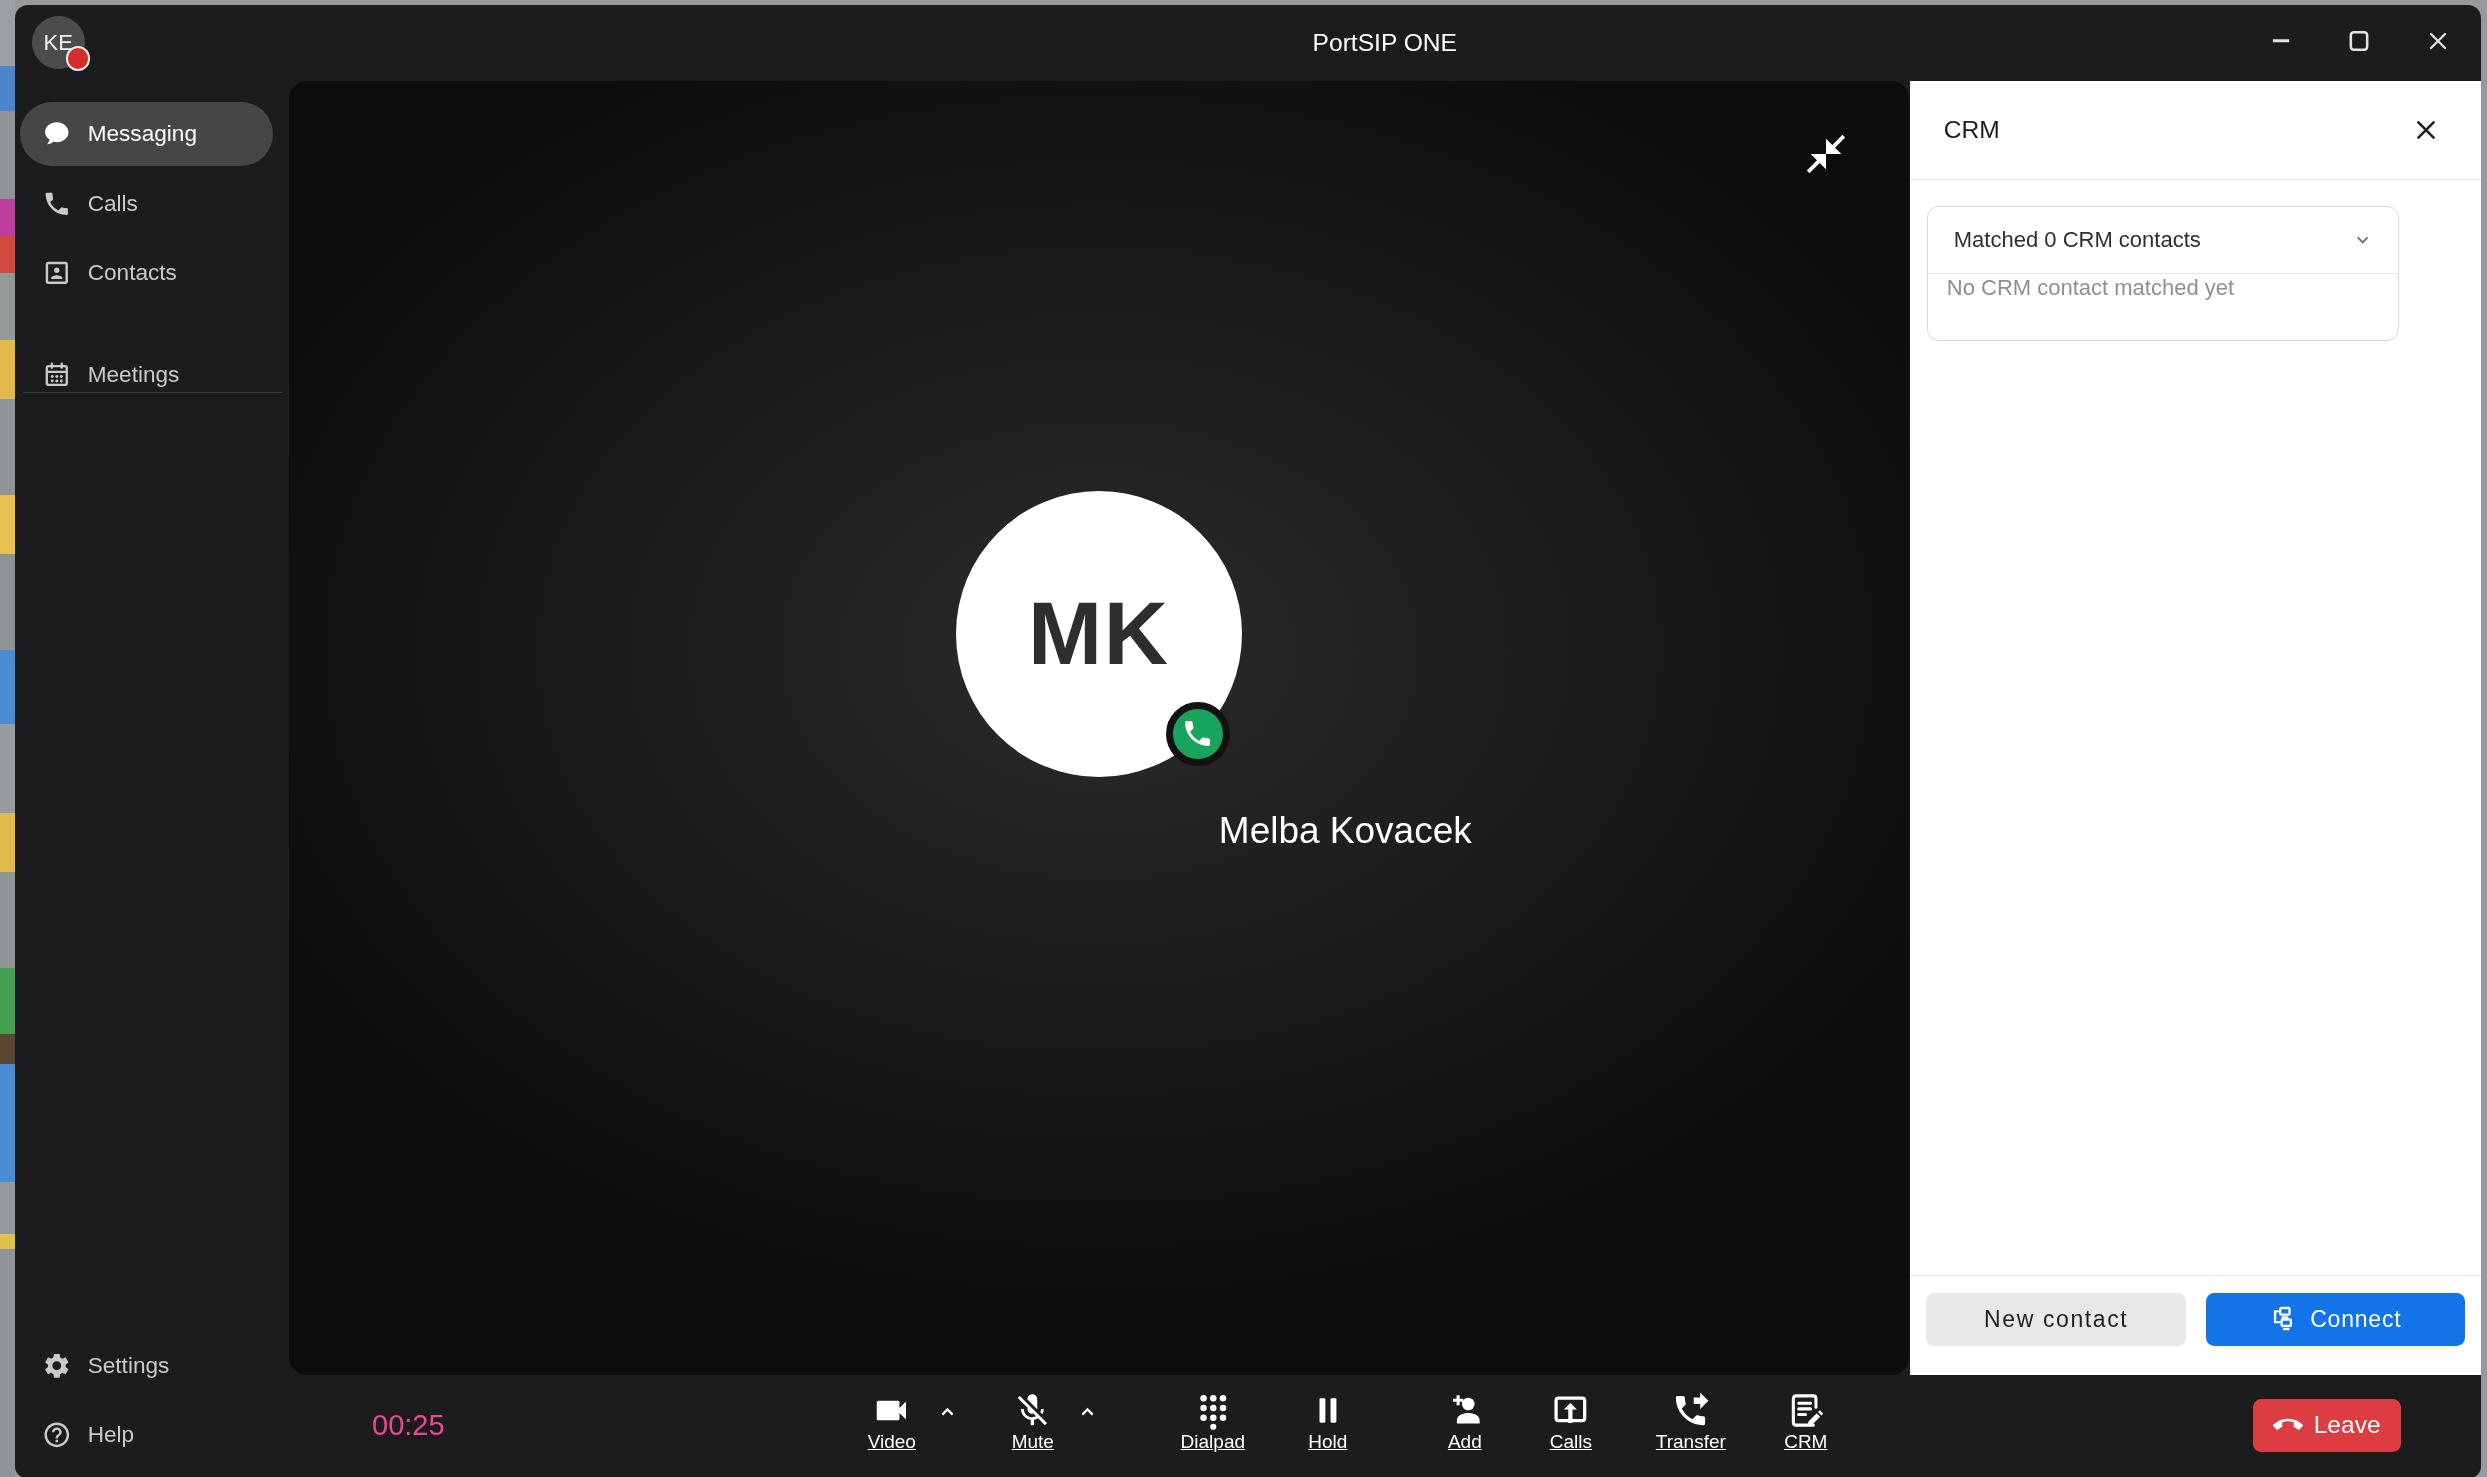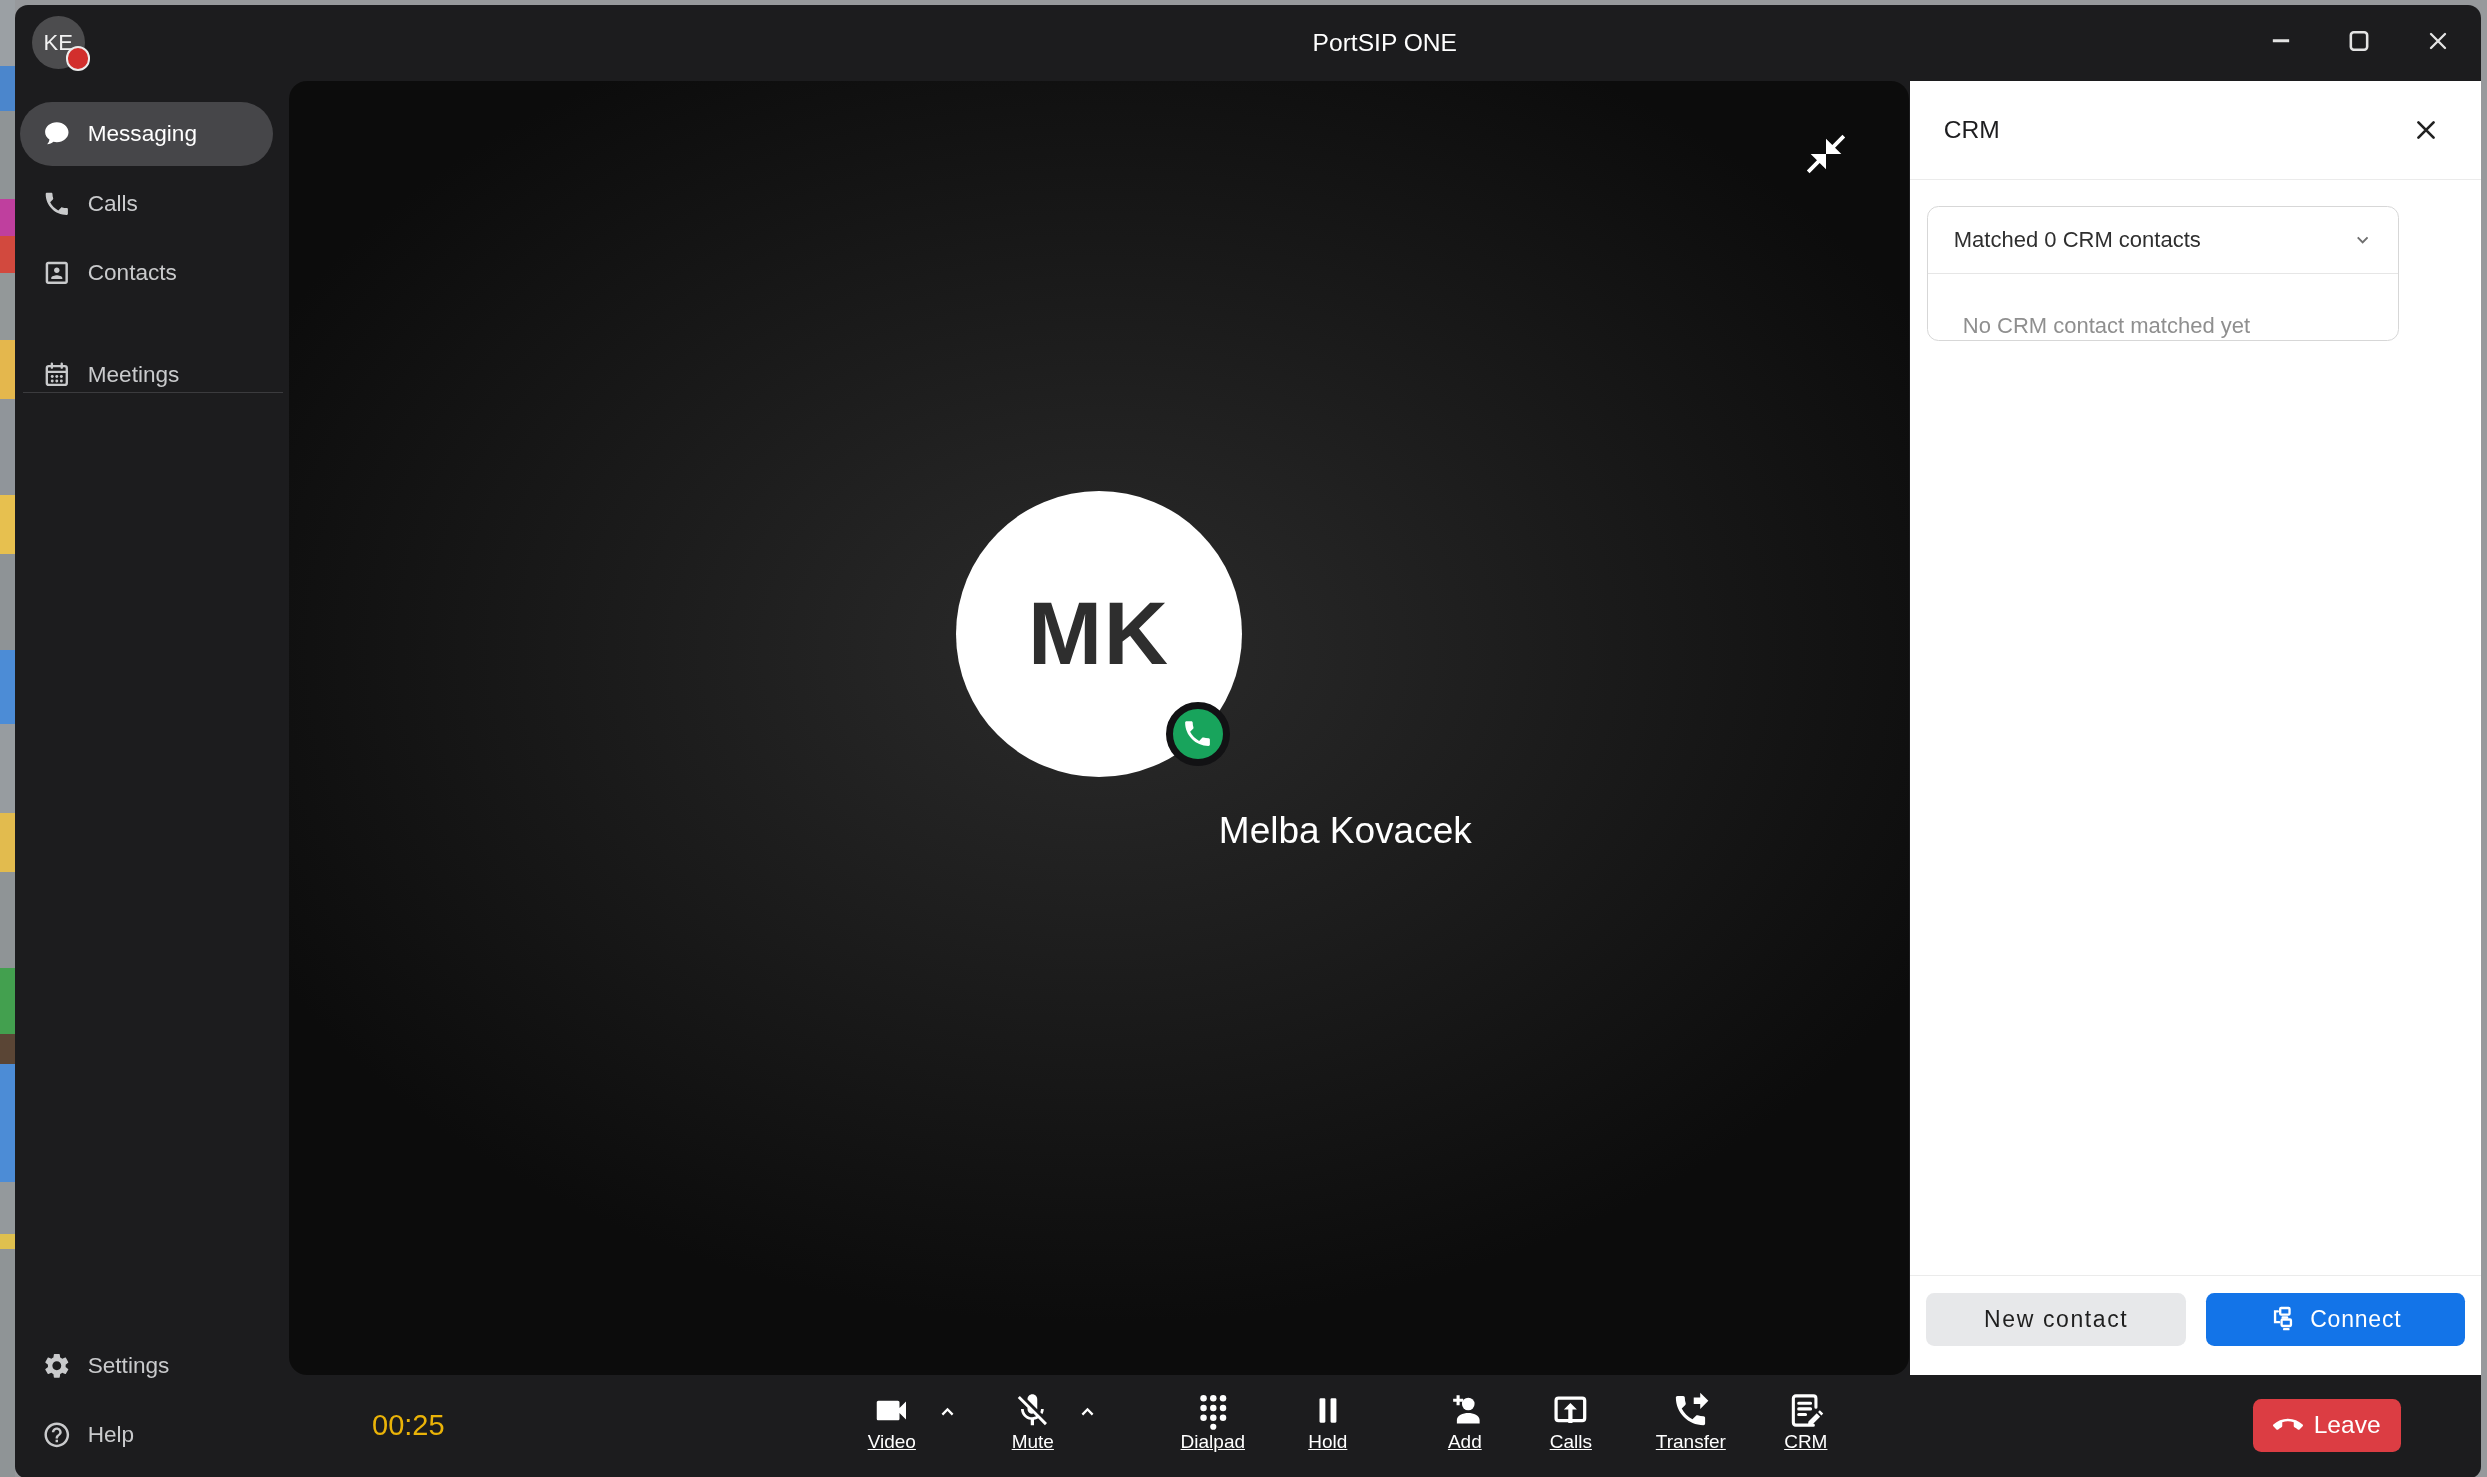--- a/index.html
+++ b/index.html
@@ -69,34 +69,34 @@
   .crm-close svg { width:28px; height:28px; }
   .crm-header-divider { position:absolute; left:0; top:98px; width:100%; height:1.6px; background:#ebebeb; }
   .crm-box { position:absolute; left:17px; top:125px; width:472px; height:135px;
     border:1.6px solid #d7d7d7; border-radius:11.5px; background:#fff; }
   .crm-box-row1 { position:absolute; left:0; top:0; width:100%; height:66px; display:flex;
     align-items:center; cursor:pointer; }
   .crm-box-row1 .txt { margin-left:26px; font-size:22px; color:#2f2f2f; }
   .crm-box-chevron { position:absolute; right:24.6px; top:23px; width:21.3px; height:21.3px; color:#6f6f6f; }
   .crm-box-chevron svg { width:21.3px; height:21.3px; }
   .crm-box-divider { position:absolute; left:0; top:66px; width:100%; height:1.6px; background:#e6e6e6; }
-  .crm-box-row2 { position:absolute; left:16px; top:68px; width:100%; height:64px; display:flex; align-items:flex-end; }
+  .crm-box-row2 { position:absolute; left:0; top:68px; width:100%; height:64px; display:flex; align-items:flex-start; }
   .crm-box-row2 .txt { margin-left:19px; font-size:22px; color:#8f8f8f; }
   .crm-footer-divider { position:absolute; left:0; top:1194px; width:100%; height:1.6px; background:#ebebeb; }
   .btn-new-contact { position:absolute; left:16.4px; top:1212px; width:260px; height:53px;
     background:#e7e8ea; border-radius:8.2px; display:flex; align-items:center; justify-content:center;
     font-size:23px; color:#1f1f1f; letter-spacing:1.6px; cursor:pointer; }
   .btn-connect { position:absolute; left:296px; top:1212px; width:259px; height:53px;
     background:#1374e8; border-radius:8.2px; display:flex; align-items:center; justify-content:center;
     gap:13px; font-size:23px; color:#ffffff; letter-spacing:0.8px; cursor:pointer; }
   .btn-connect svg { width:28px; height:28px; }
 
   
   .timer { position:absolute; left:344px; top:1404px; width:99px; text-align:center;
-    color:#eab308; font-size:29px; }
+    color:#ec4899; font-size:29px; }
   .tool-btn { position:absolute; top:1386px; transform:translateX(-50%); display:flex;
     flex-direction:column; align-items:center; color:#ffffff; cursor:pointer; width:max-content; }
   .tool-btn .t-ico { width:39px; height:39px; display:flex; }
   .tool-btn .t-ico svg { width:39px; height:39px; }
   .tool-btn .t-label { margin-top:1px; font-size:19px; white-space:nowrap;text-decoration:underline; }
   .menu-chevron { position:absolute; top:1395px; width:23px; height:23px; color:#ffffff; cursor:pointer; }
   .menu-chevron svg { width:23px; height:23px; }
   .btn-leave { position:absolute; left:2238px; top:1394px; width:148px; height:53px;
     background:#dc3d43; border-radius:8.2px; display:flex; align-items:center; justify-content:center;
     gap:10.7px; color:#ffffff; font-size:24.6px; cursor:pointer; }

